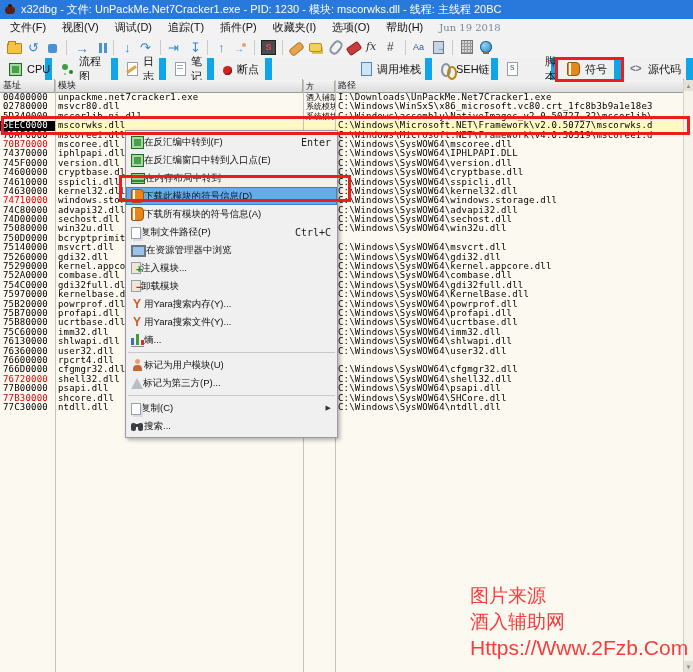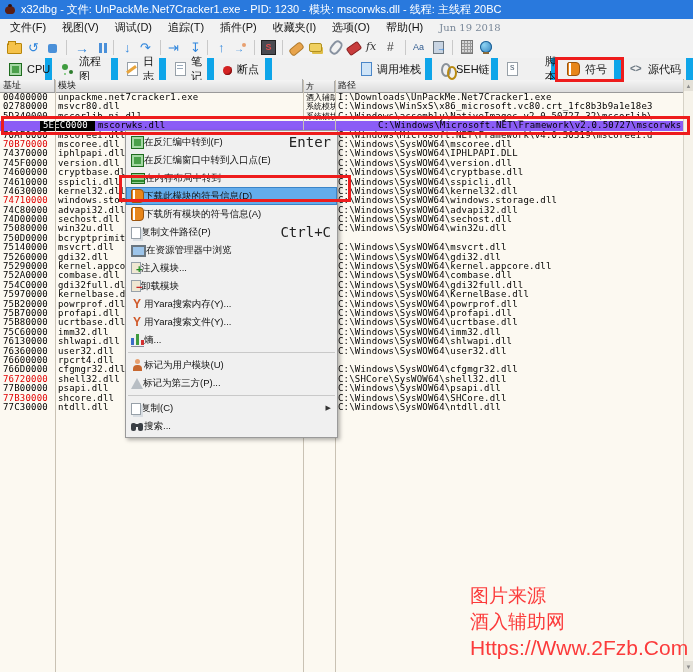--- a/index.html
+++ b/index.html
@@ -101,38 +101,38 @@
          border-bottom:1px solid #9a9a9a;display:flex;font-size:9px;color:#111;align-items:flex-end;}
   .thead .cell{border-right:1px solid #aaa;}
   .rows{position:absolute;top:93px;left:0;right:9px;}
   .trow{display:flex;height:9.4px;line-height:9.5px;font-family:"DejaVu Sans Mono",monospace;font-size:9px;
         letter-spacing:.2px;color:#000;white-space:nowrap;}
   .cell{box-sizing:border-box;padding-left:3px;overflow:hidden;white-space:nowrap;flex:none;}
   .c-base{width:55px;}
   .c-mod{width:248px;}
   .c-party{width:32px;font-family:"Liberation Sans",sans-serif;font-size:8px;letter-spacing:0;}
   .c-path{flex:1 1 auto;min-width:0;}
-  .trow.sel{background:#8b5cf6;padding-left:40px;}
+  .trow.sel{background:#fef9c3;}
   .trow.sel .c-base{background:#000;color:#fff;}
   .trow.redaddr .c-base{color:var(--addr-red,#e00000);}
   .vline{position:absolute;top:80px;bottom:0;width:1px;background:#c9c2b4;}
   .vline.v1{left:55px;} .vline.v2{left:303px;} .vline.v3{left:335px;}
 
   
   .sb{position:absolute;top:80px;right:0;bottom:0;width:9px;background:#f6f3ea;border-left:1px solid #d6d2c6;}
   .sb-btn{position:absolute;left:0;right:0;height:11px;background:#e4e1d8;color:#8a8a8a;font-size:6px;
           display:flex;align-items:center;justify-content:center;}
   .sb-up{top:0;} .sb-down{bottom:0;}
 
   
   .cmenu{position:absolute;left:125px;top:130px;width:211px;background:#f0f0f0;border:1px solid #9a9a9a;
          box-shadow:2px 2px 4px rgba(0,0,0,.3);padding:2px 0;z-index:10;font-size:9.5px;color:#111;}
   .citem{display:flex;align-items:center;height:18px;padding:0 6px 0 5px;white-space:nowrap;}
   .citem .clabel{flex:1 1 auto;overflow:hidden;}
-  .citem .cshort{font-family:"DejaVu Sans Mono",monospace;font-size:14px;color:#222;}
+  .citem .cshort{font-family:"DejaVu Sans Mono",monospace;font-size:10px;color:#222;}
   .citem .carrow{font-size:7px;color:#333;}
   .citem.hl{background:var(--hl-blue,#63aceb);box-shadow:inset 0 0 0 1px #3a84c8;}
   .csep{height:1px;background:#c9c9c9;margin:3px 2px;}
 
   
   .annot{position:absolute;border:3px solid var(--annot-red,#ee1c1c);z-index:20;pointer-events:none;}
   .annot-tab{left:555px;top:57px;width:63px;height:19px;}
   .annot-row{left:1px;top:116px;width:683px;height:13px;}
   .annot-menu{left:119px;top:175px;width:226px;height:21px;}
 
@@ -471,21 +471,21 @@
       <div class="trow">
         <div class="cell c-base">766D0000</div>
         <div class="cell c-mod">cfgmgr32.dll</div>
         <div class="cell c-party"></div>
         <div class="cell c-path">C:\Windows\SysWOW64\cfgmgr32.dll</div>
       </div>
       <div class="trow redaddr">
         <div class="cell c-base">76720000</div>
         <div class="cell c-mod">shell32.dll</div>
         <div class="cell c-party"></div>
-        <div class="cell c-path">C:\SHCore\SysWOW64\shell32.dll</div>
+        <div class="cell c-path">C:\Windows\SysWOW64\shell32.dll</div>
       </div>
       <div class="trow">
         <div class="cell c-base">77B00000</div>
         <div class="cell c-mod">psapi.dll</div>
         <div class="cell c-party"></div>
         <div class="cell c-path">C:\Windows\SysWOW64\psapi.dll</div>
       </div>
       <div class="trow redaddr">
         <div class="cell c-base">77B30000</div>
         <div class="cell c-mod">shcore.dll</div>

